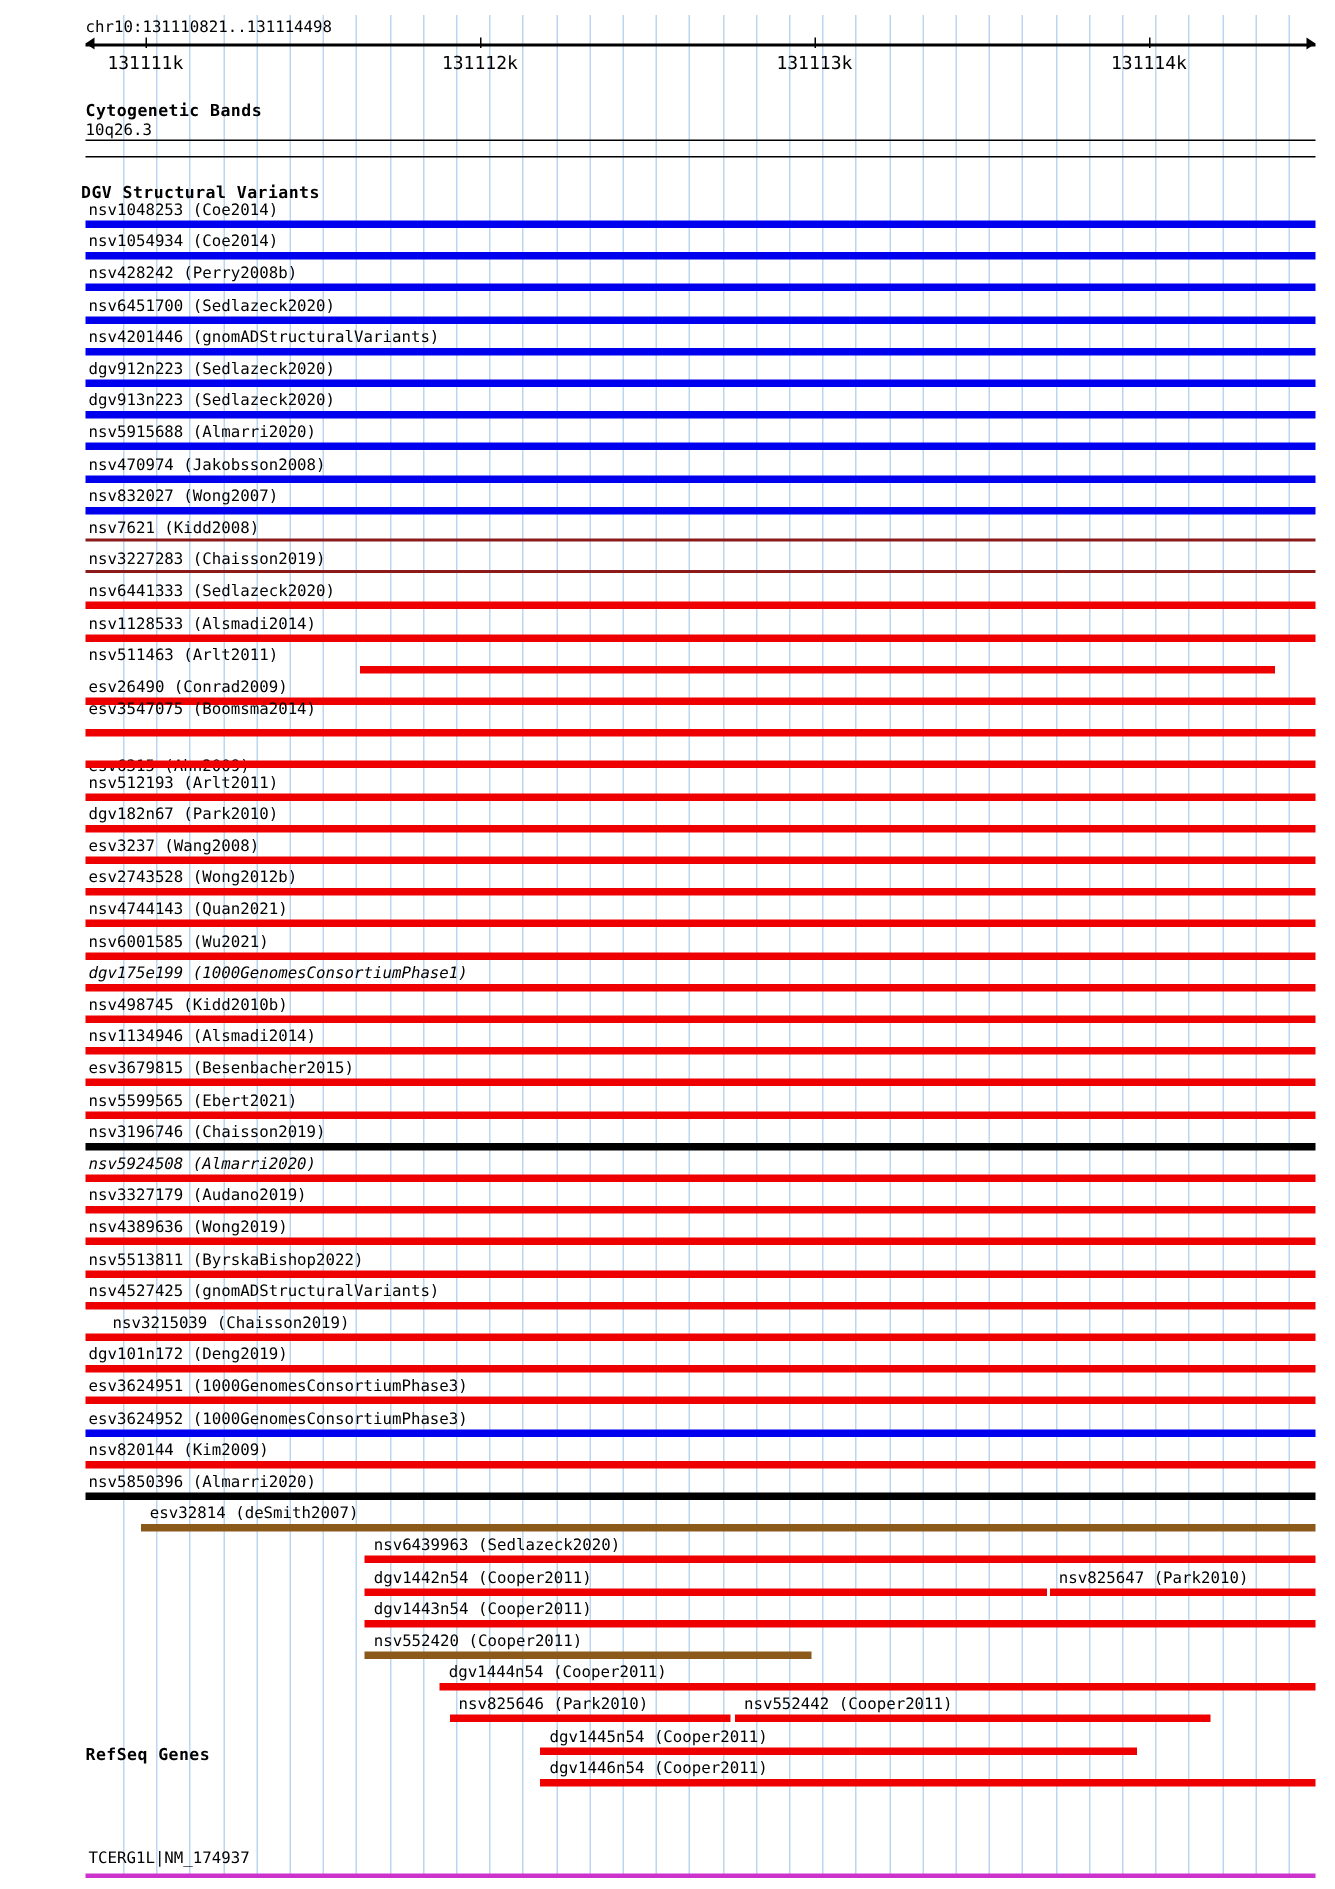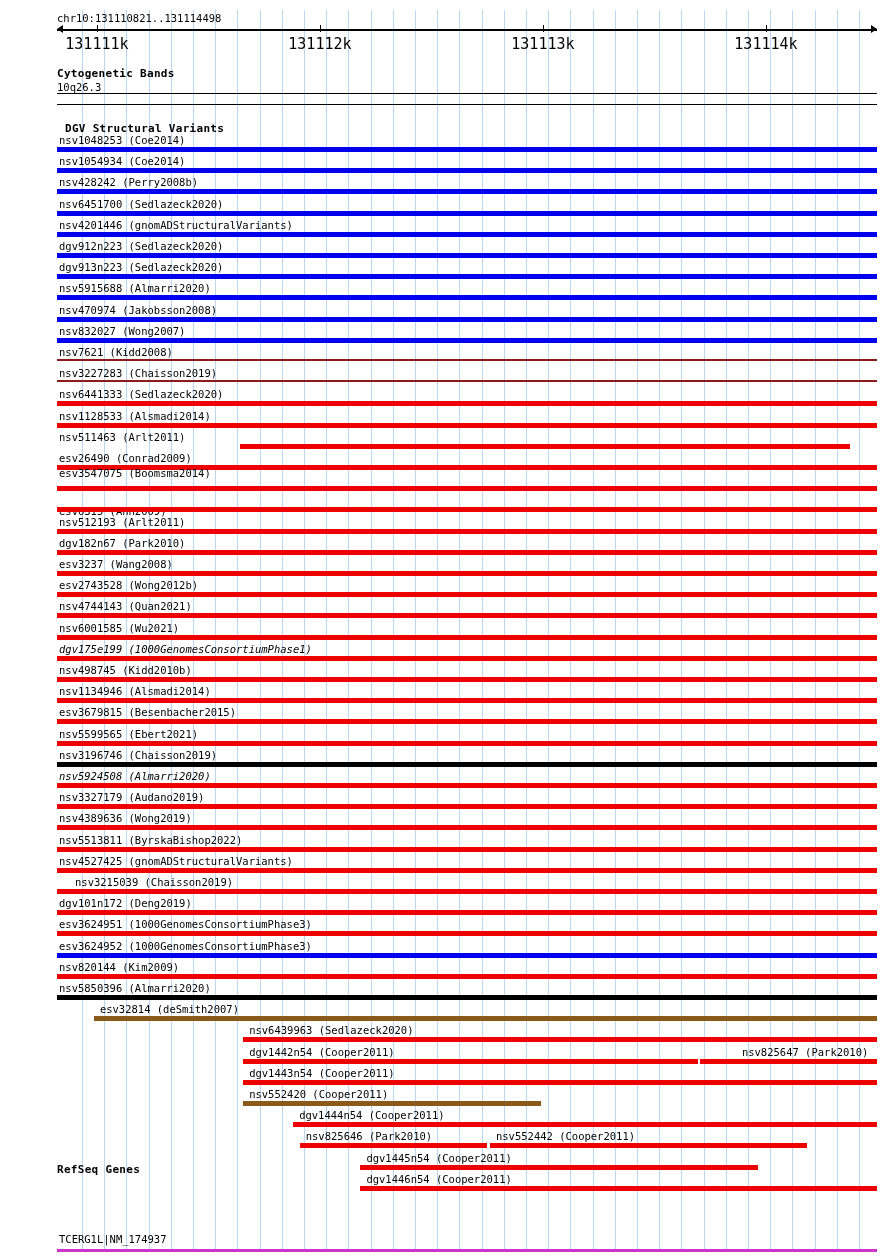--- a/index.html
+++ b/index.html
@@ -8,21 +8,21 @@
 
   .gridlines{position:absolute;left:0;top:0;width:890px;height:1259px;pointer-events:none;}
   .gridline{position:absolute;top:10px;width:1px;height:1240px;background:#bcd6ef;}
 
   .coord{position:absolute;left:57px;top:12px;font-size:10.5px;color:#000;letter-spacing:0px;}
 
   .ruler{position:absolute;left:57px;top:29px;width:820px;height:2px;background:#000;}
   .tick{position:absolute;width:1px;height:7px;background:#000;top:25px;}
   .arrowL{position:absolute;top:25px;left:57px;width:0;height:0;border-top:4px solid transparent;border-bottom:4px solid transparent;border-right:6px solid #000;}
   .arrowR{position:absolute;top:25px;left:871px;width:0;height:0;border-top:4px solid transparent;border-bottom:4px solid transparent;border-left:6px solid #000;}
-  .ticklabel{position:absolute;top:35px;font-size:15px;color:#000;transform:translateX(-50%);}
+  .ticklabel{position:absolute;top:35px;font-size:12px;color:#000;transform:translateX(-50%);}
 
   .sectiontitle{position:absolute;font-size:11px;font-weight:bold;color:#000;letter-spacing:0.3px;}
   .hline{position:absolute;height:1px;background:#000;left:57px;width:820px;}
 
   .cytolabel{position:absolute;font-size:10.5px;color:#000;}
 
   .trackLabel{position:absolute;font-size:10.5px;color:#000;white-space:nowrap;}
   .bar{position:absolute;height:5px;}
 
   .genelabel{position:absolute;font-size:10.5px;color:#000;white-space:nowrap;}
@@ -86,21 +86,21 @@
       <div class="ticklabel" style="left: 542.934px;">131113k</div>
       <div class="tick" style="left: 765.942px;"></div>
       <div class="ticklabel" style="left: 765.942px;">131114k</div>
     </div>
 
   <div class="sectiontitle" style="left:57px;top:67px;">Cytogenetic Bands</div>
   <div class="cytolabel" style="left:57px;top:81px;">10q26.3</div>
   <div class="hline" style="top:93px;"></div>
   <div class="hline" style="top:104px;"></div>
 
-  <div class="sectiontitle" style="left:65px;top:122px;">DGV Structural Variants</div>
+  <div class="sectiontitle" style="left:54px;top:122px;">DGV Structural Variants</div>
 
   <div id="dgv-tracks">
       <div class="trackLabel" style="top: 134px; left: 59px;">nsv1048253 (Coe2014)</div>
       <div class="bar" style="left: 57px; width: 820px; top: 147px; height: 5px; background: rgb(0, 0, 238);"></div>
       <div class="trackLabel" style="top: 155.2px; left: 59px;">nsv1054934 (Coe2014)</div>
       <div class="bar" style="left: 57px; width: 820px; top: 168.2px; height: 5px; background: rgb(0, 0, 238);"></div>
       <div class="trackLabel" style="top: 176.4px; left: 59px;">nsv428242 (Perry2008b)</div>
       <div class="bar" style="left: 57px; width: 820px; top: 189.4px; height: 5px; background: rgb(0, 0, 238);"></div>
       <div class="trackLabel" style="top: 197.6px; left: 59px;">nsv6451700 (Sedlazeck2020)</div>
       <div class="bar" style="left: 57px; width: 820px; top: 210.6px; height: 5px; background: rgb(0, 0, 238);"></div>
@@ -177,21 +177,21 @@
       <div class="trackLabel" style="top: 960.8px; left: 59px;">nsv820144 (Kim2009)</div>
       <div class="bar" style="left: 57px; width: 820px; top: 973.8px; height: 5px; background: rgb(238, 0, 0);"></div>
       <div class="trackLabel" style="top: 982px; left: 59px;">nsv5850396 (Almarri2020)</div>
       <div class="bar" style="left: 57px; width: 820px; top: 995px; height: 5px; background: rgb(0, 0, 0);"></div>
       <div class="trackLabel" style="top: 1003.2px; left: 99.9px;">esv32814 (deSmith2007)</div>
       <div class="bar" style="left: 93.9px; width: 783.1px; top: 1016.2px; height: 5px; background: rgb(139, 90, 26);"></div>
       <div class="trackLabel" style="top: 1024.4px; left: 249.14px;">nsv6439963 (Sedlazeck2020)</div>
       <div class="bar" style="left: 243.14px; width: 633.86px; top: 1037.4px; height: 5px; background: rgb(238, 0, 0);"></div>
       <div class="trackLabel" style="top: 1045.6px; left: 249.14px;">dgv1442n54 (Cooper2011)</div>
       <div class="bar" style="left: 243.14px; width: 455.1px; top: 1058.6px; height: 5px; background: rgb(238, 0, 0);"></div>
-      <div class="trackLabel" style="top: 1045.6px; left: 705.88px; padding-left: 36px;">nsv825647 (Park2010)</div>
+      <div class="trackLabel" style="top: 1045.6px; left: 705.88px;">nsv825647 (Park2010)</div>
       <div class="bar" style="left: 699.88px; width: 177.12px; top: 1058.6px; height: 5px; background: rgb(238, 0, 0);"></div>
       <div class="trackLabel" style="top: 1066.8px; left: 249.14px;">dgv1443n54 (Cooper2011)</div>
       <div class="bar" style="left: 243.14px; width: 633.86px; top: 1079.8px; height: 5px; background: rgb(238, 0, 0);"></div>
       <div class="trackLabel" style="top: 1088px; left: 249.14px;">nsv552420 (Cooper2011)</div>
       <div class="bar" style="left: 243.14px; width: 297.66px; top: 1101px; height: 5px; background: rgb(139, 90, 26);"></div>
       <div class="trackLabel" style="top: 1109.2px; left: 299.16px;">dgv1444n54 (Cooper2011)</div>
       <div class="bar" style="left: 293.16px; width: 583.84px; top: 1122.2px; height: 5px; background: rgb(238, 0, 0);"></div>
       <div class="trackLabel" style="top: 1130.4px; left: 305.72px;">nsv825646 (Park2010)</div>
       <div class="bar" style="left: 299.72px; width: 186.96px; top: 1143.4px; height: 5px; background: rgb(238, 0, 0);"></div>
       <div class="trackLabel" style="top: 1130.4px; left: 495.96px;">nsv552442 (Cooper2011)</div>

